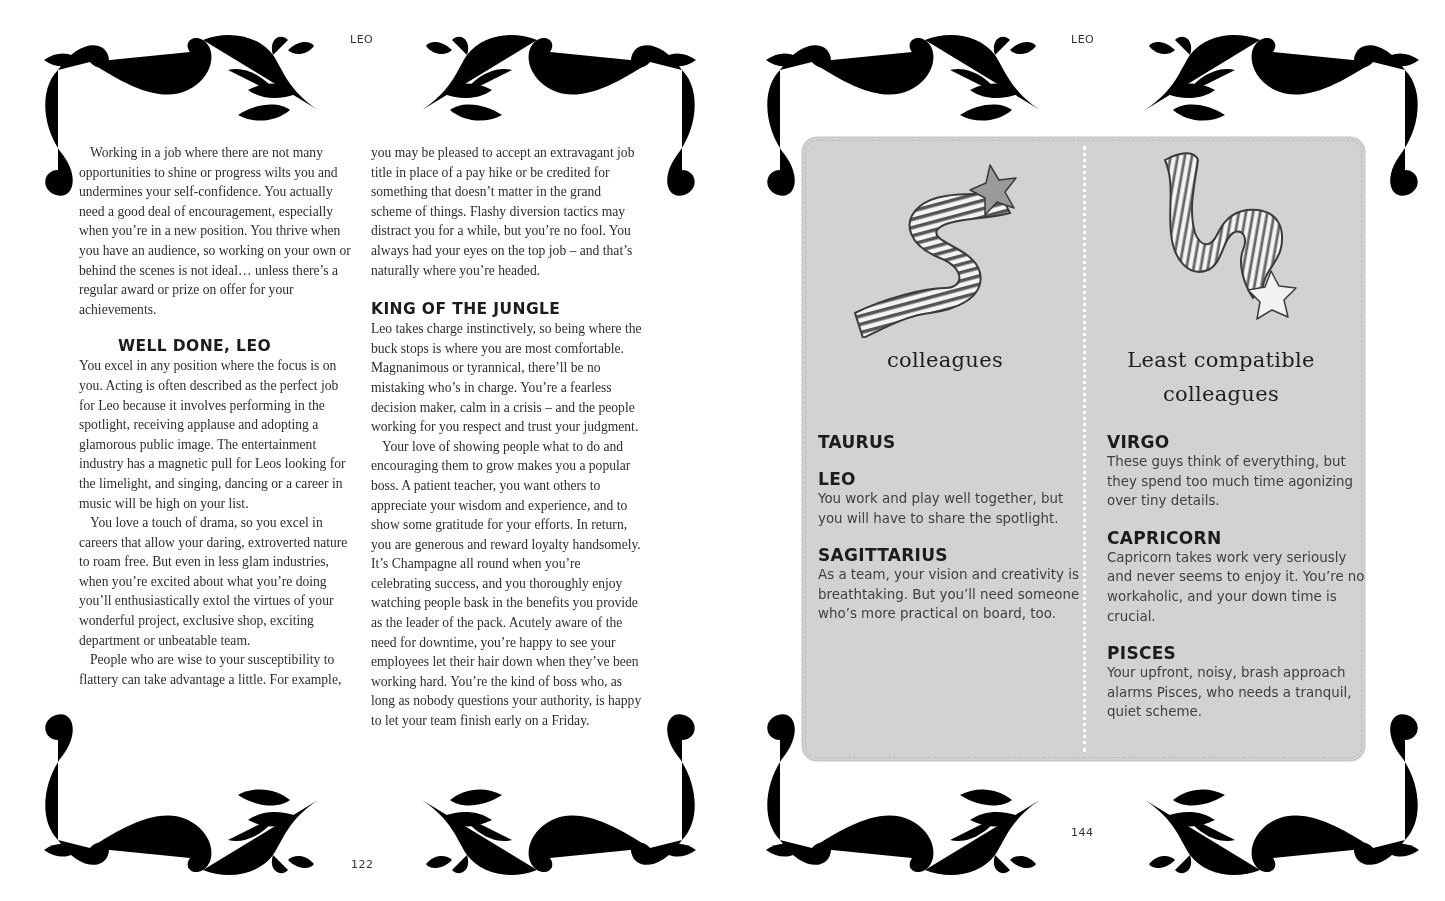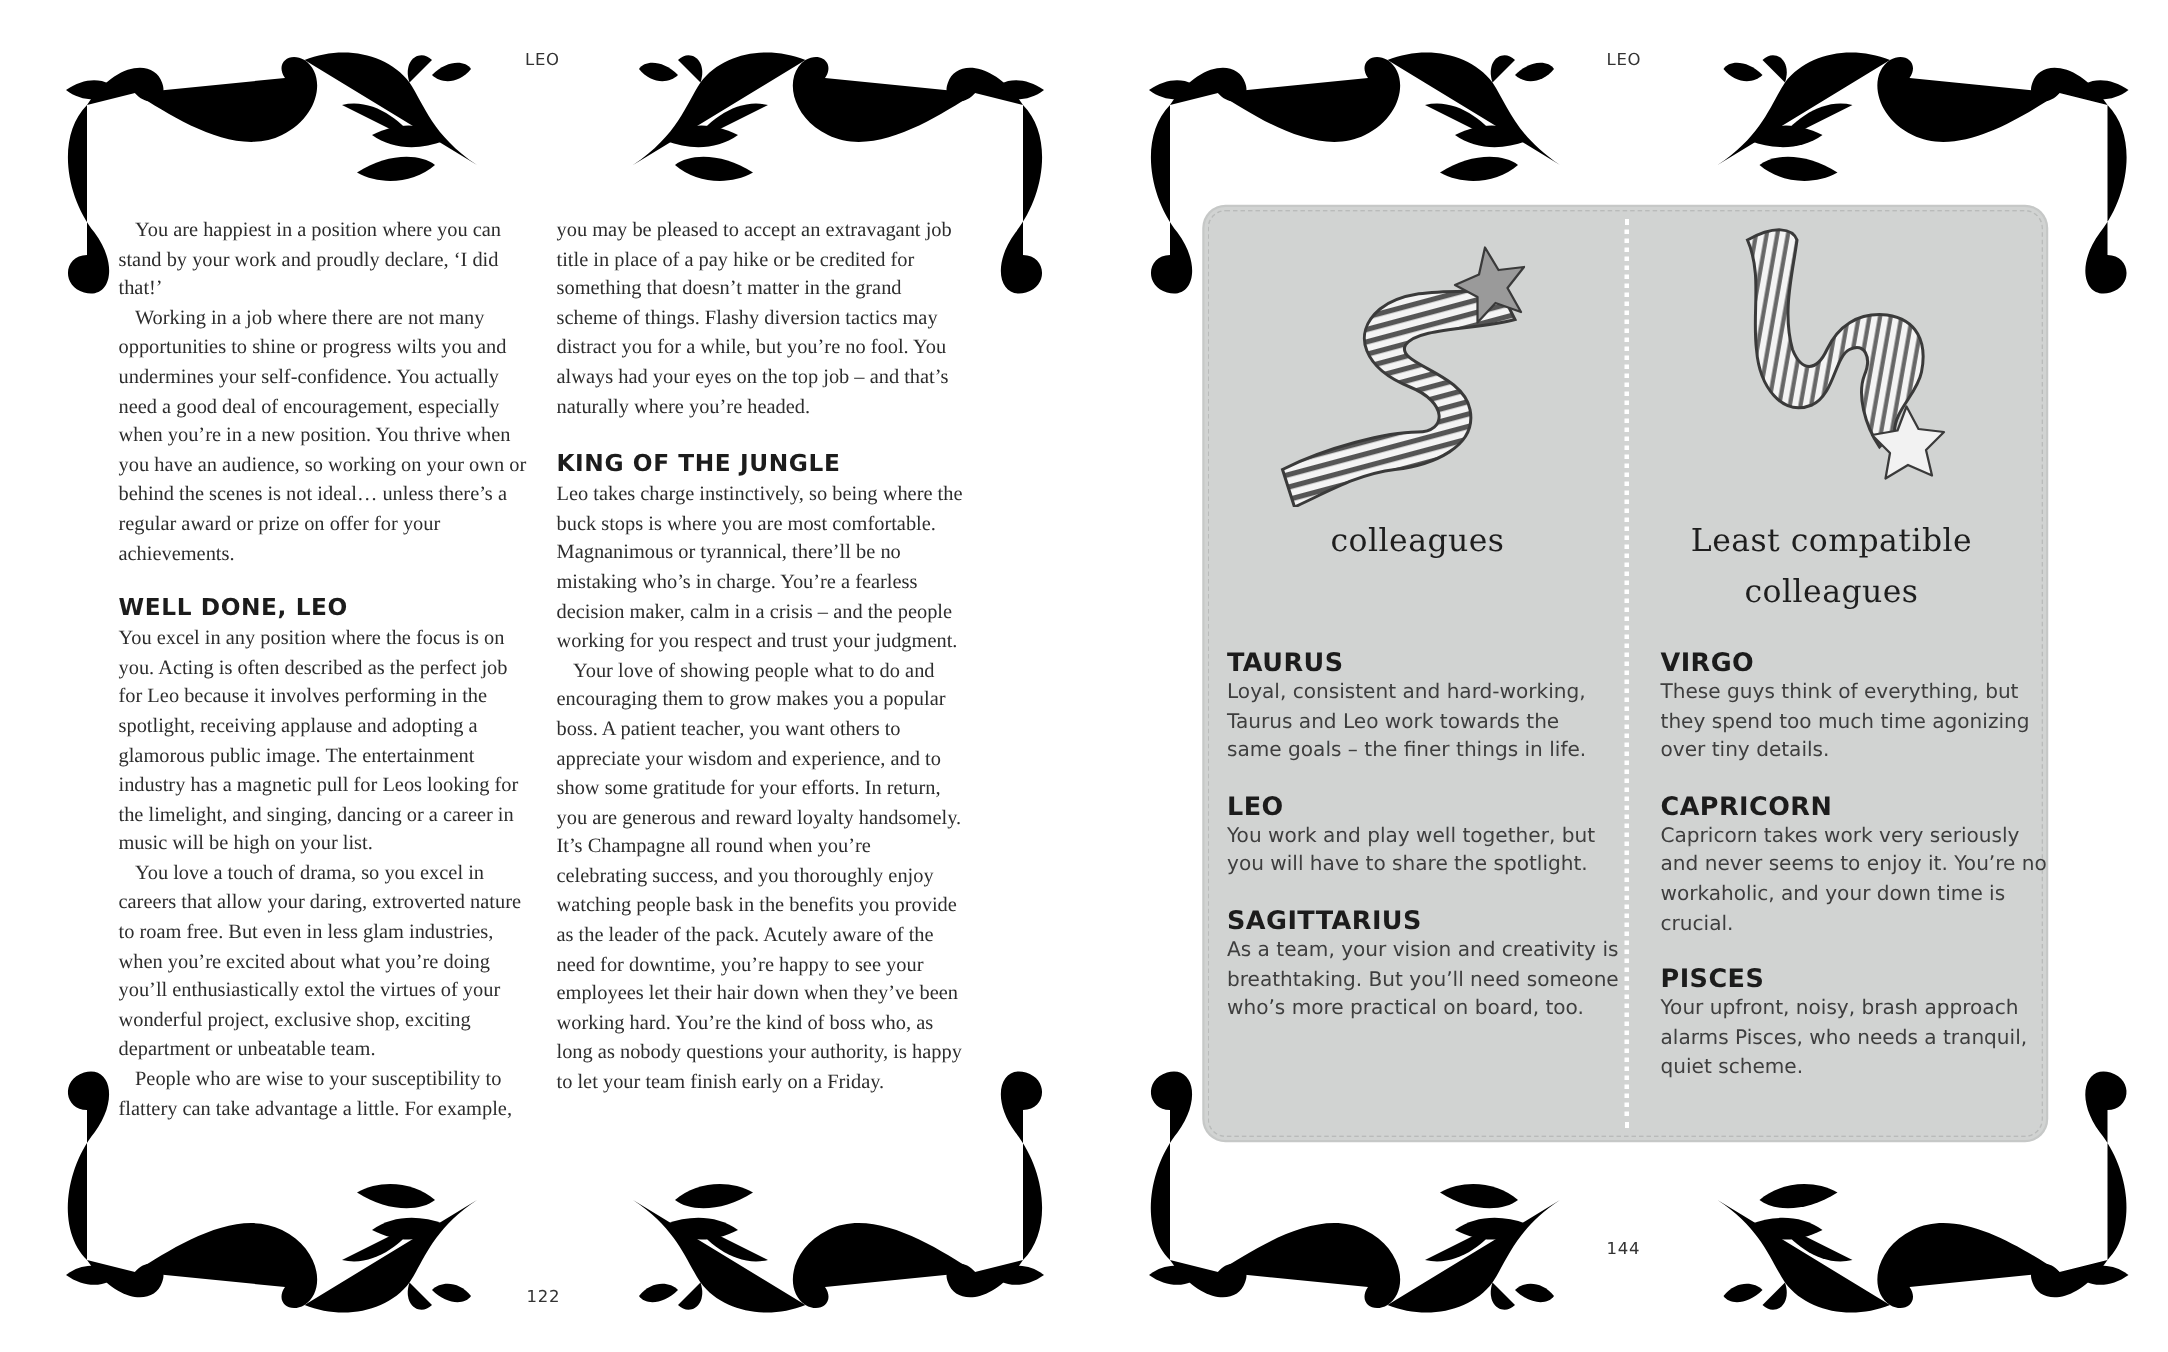--- a/index.html
+++ b/index.html
@@ -27,21 +27,21 @@
     font-size: 13.6px; line-height: 19.6px; color: #2d2d2d;
   }
   .col-1 { left: 79px; top: 143px; width: 272px; }
   .col-2 { left: 371px; top: 143px; width: 272px; }
   .column p { margin: 0; text-indent: 11px; }
   .column p.noindent { text-indent: 0; }
   .column h2 {
     margin: 0; font-family: "DejaVu Sans", sans-serif; font-weight: bold;
     font-size: 15.5px; letter-spacing: 0.4px; color: #1c1c1c; line-height: 20px;
   }
-  .col-1 h2 { margin-top: 17px; }
+  .col-1 h2 { margin-top: 17px; margin-left: 39px; }
   .col-2 h2 { margin-top: 19px; }
 
   .panel {
     position: absolute; left: 81px; top: 138px; width: 561px; height: 622px;
     background: #d1d3d2; border-radius: 14px;
     box-shadow: 0 0 0 1.5px #c6c8c7;
   }
   .panel-border {
     position: absolute; inset: 2px; border: 1.5px dashed #b9bbba; border-radius: 12px; pointer-events: none;
   }
@@ -105,21 +105,20 @@
     <svg class="ornament" style="left:18px;top:700px;transform:scaleY(-1)" width="330" height="200" viewBox="0 0 330 200">
         <use href="#corner-orn"></use>
       </svg>
     <svg class="ornament" style="left:392px;top:700px;transform:scale(-1,-1)" width="330" height="200" viewBox="0 0 330 200">
         <use href="#corner-orn"></use>
       </svg>
 
     <div class="running-head">LEO</div>
 
     <div class="column col-1">
-      <p>You are happiest in a position where you can stand by your work and proudly declare, ‘I did that!’</p>
       <p>Working in a job where there are not many opportunities to shine or progress wilts you and undermines your self-confidence. You actually need a good deal of encouragement, especially when you’re in a new position. You thrive when you have an audience, so working on your own or behind the scenes is not ideal… unless there’s a regular award or prize on offer for your achievements.</p>
       <h2>WELL DONE, LEO</h2>
       <p class="noindent">You excel in any position where the focus is on you. Acting is often described as the perfect job for Leo because it involves performing in the spotlight, receiving applause and adopting a glamorous public image. The entertainment industry has a magnetic pull for Leos looking for the limelight, and singing, dancing or a career in music will be high on your list.</p>
       <p>You love a touch of drama, so you excel in careers that allow your daring, extroverted nature to roam free. But even in less glam industries, when you’re excited about what you’re doing you’ll enthusiastically extol the virtues of your wonderful project, exclusive shop, exciting department or unbeatable team.</p>
       <p>People who are wise to your susceptibility to flattery can take advantage a little. For example,</p>
     </div>
 
     <div class="column col-2">
       <p class="noindent">you may be pleased to accept an extravagant job title in place of a pay hike or be credited for something that doesn’t matter in the grand scheme of things. Flashy diversion tactics may distract you for a while, but you’re no fool. You always had your eyes on the top job – and that’s naturally where you’re headed.</p>
       <h2>KING OF THE JUNGLE</h2>
@@ -160,21 +159,20 @@
           </defs>
           <path d="M40 175 C 70 160, 110 150, 130 150 C 150 150, 150 130, 125 120 C 95 108, 85 85, 105 68 C 125 52, 160 58, 185 55 L 195 75 C 170 82, 130 80, 122 92 C 115 105, 160 110, 165 135 C 170 160, 140 172, 115 175 C 90 178, 70 190, 48 200 Z" fill="url(#stripesA)" stroke="#3a3a3a" stroke-width="2"></path>
           <path d="M175 27 L 184 42 L 201 40 L 190 54 L 199 70 L 182 64 L 170 77 L 170 60 L 155 52 L 171 45 Z" fill="#9a9a9a" stroke="#3a3a3a" stroke-width="1.5" stroke-linejoin="round"></path>
         </svg>
         <div class="panel-title">
           <div>colleagues</div>
         </div>
         <div class="entries">
           <div class="entry">
             <h3>TAURUS</h3>
-            <p>Loyal, consistent and hard-working, Taurus and Leo work towards the same goals – the finer things in life.</p>
           </div>
           <div class="entry">
             <h3>LEO</h3>
             <p>You work and play well together, but you will have to share the spotlight.</p>
           </div>
           <div class="entry">
             <h3>SAGITTARIUS</h3>
             <p>As a team, your vision and creativity is breathtaking. But you’ll need someone who’s more practical on board, too.</p>
           </div>
         </div>

